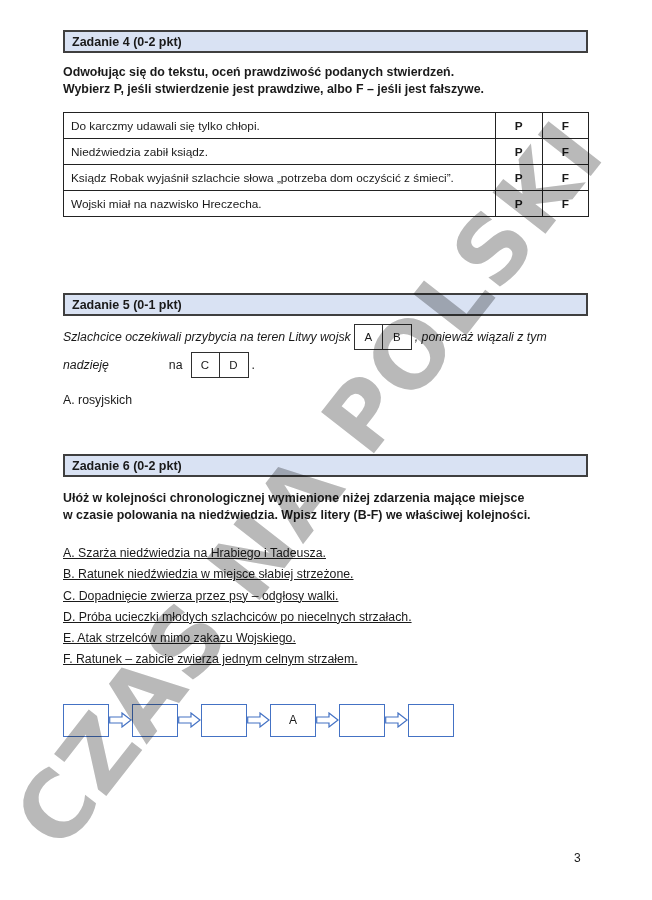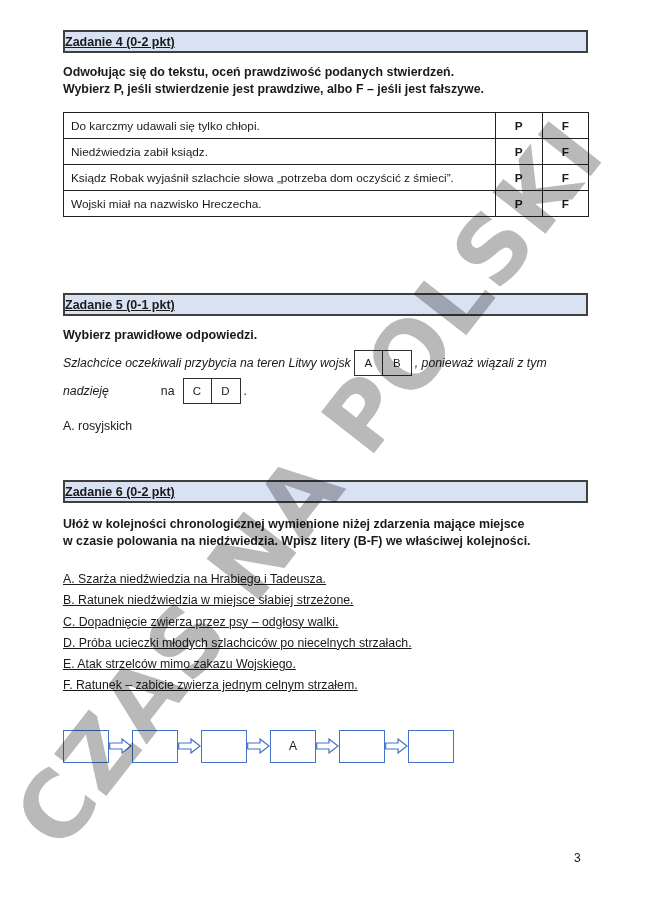--- a/index.html
+++ b/index.html
@@ -14,21 +14,21 @@
     font-family:"DejaVu Sans", sans-serif; font-weight:700;
     font-size:92px; letter-spacing:2px; color:#b9b9b9;
     mix-blend-mode:multiply; pointer-events:none; z-index:9;
   }
 
   .content { position:absolute; left:63px; top:30px; width:525px; }
 
   .task-header {
     width:525px; height:23px; line-height:20px;
     background:#d9e2f3; border:2px solid #3f3f3f;
-    font-weight:bold; font-size:12.5px; text-decoration:underline;
+    font-weight:bold; font-size:12.5px; padding-left:7px;
   }
   .intro { font-weight:bold; font-size:12.4px; line-height:17px; margin-top:11px; }
 
   table.pf-table { border-collapse:collapse; margin-top:14px; width:525px; table-layout:fixed; }
   table.pf-table td { border:1.4px solid #222; height:26px; font-size:11.8px; }
   td.stmt { width:432px; padding-left:7px; white-space:nowrap; overflow:hidden; }
   td.pf   { width:46.5px; text-align:center; font-weight:bold; font-size:11.5px; cursor:pointer; }
 
   .sec5-header { margin-top:76px; }
   .instr { font-weight:bold; font-size:12.5px; margin-top:12px; }
@@ -95,34 +95,33 @@
             <td class="stmt">Wojski miał na nazwisko Hreczecha.</td>
             <td class="pf">P</td>
             <td class="pf">F</td>
           </tr>
         </tbody>
       </table>
     </section>
 
     <section>
       <div class="task-header sec5-header">Zadanie 5 (0-1 pkt)</div>
-      <p class="instr">Wybierz prawidłowe odpowiedzi.</p>
 
       <div class="cloze">
         <div class="line">
           <span>Szlachcice oczekiwali przybycia na teren Litwy wojsk</span>
           <span class="slot">
               <span class="slot-cell">A</span>
               <span class="slot-cell">B</span>
             </span>
           <span>, ponieważ wiązali z tym</span>
         </div>
         <div class="line">
           <span>nadzieję</span>
-          <span class="plain" style="margin-left:4px;padding-left:48px;">na</span>
+          <span class="plain" style="margin-left:12px;padding-left:48px;">na</span>
           <span class="slot" style="margin-left:8px;">
               <span class="slot-cell">C</span>
               <span class="slot-cell">D</span>
             </span>
           <span class="plain">.</span>
         </div>
       </div>
 
       <div class="options">
         <div class="opt-col-left">

